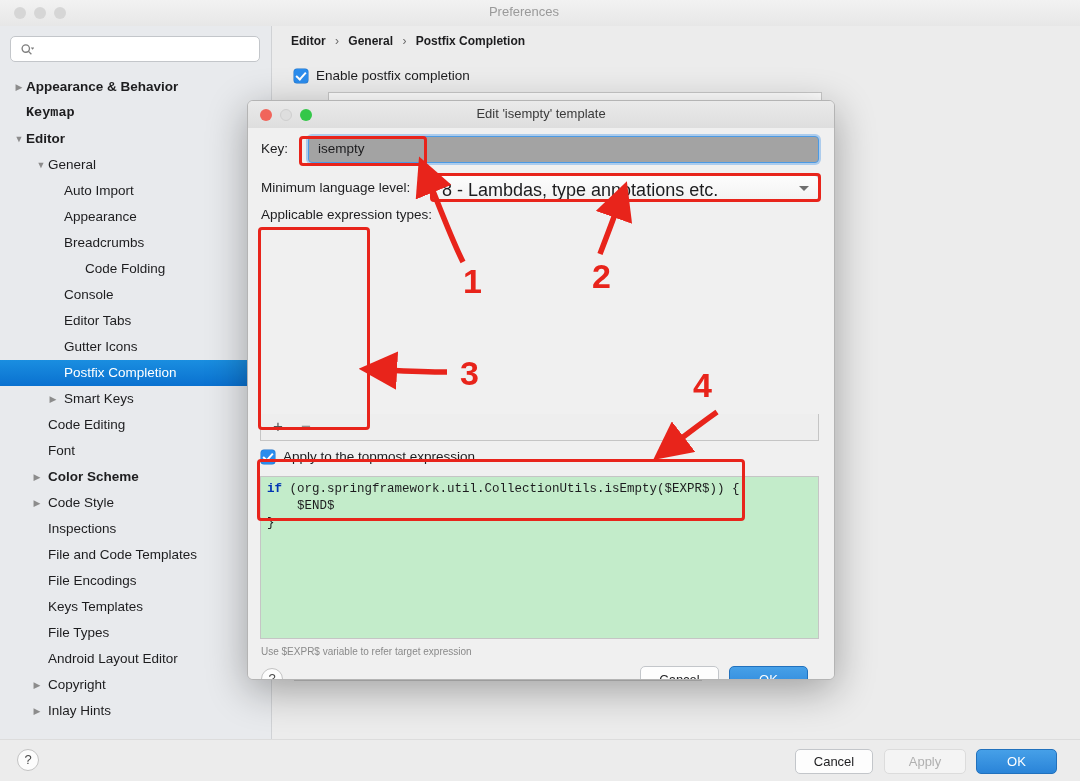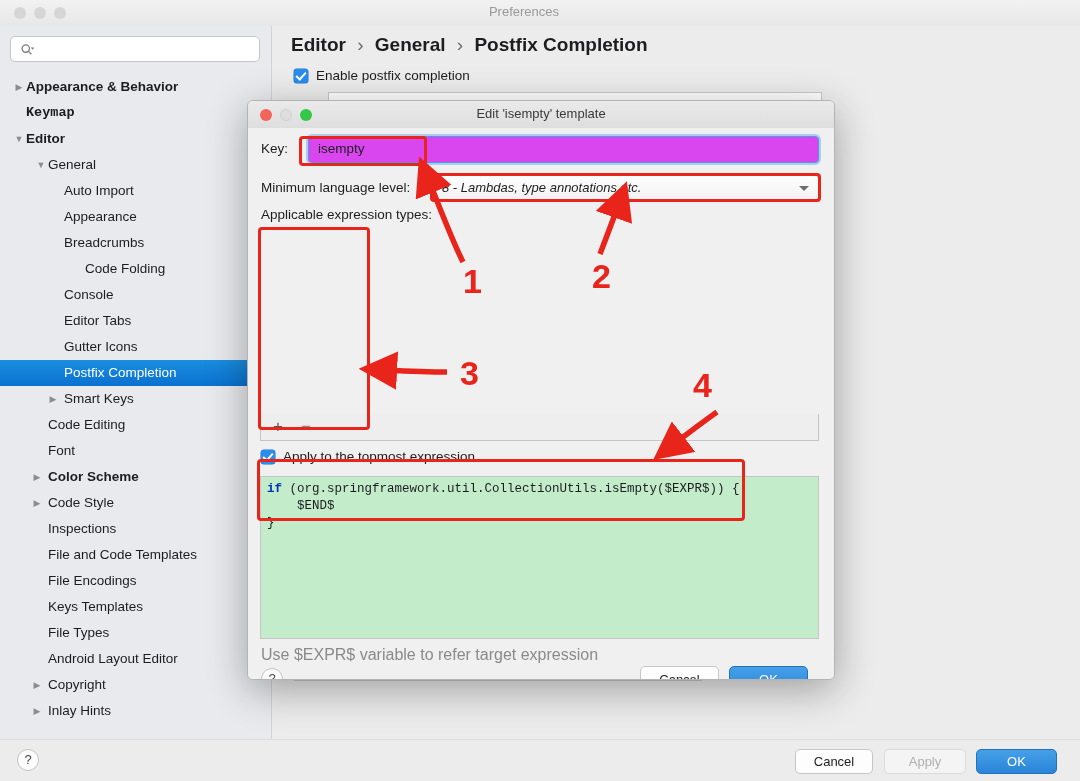--- a/index.html
+++ b/index.html
@@ -57,21 +57,21 @@
     background:linear-gradient(#1a8ee0,#0a71d0);
   }
   .tree-row.sel .lbl{color:#fff;}
   .tree-row.bold .lbl{font-weight:bold;}
 
   
   #prefs-content{
     position:absolute;left:272px;top:26px;right:0;bottom:40px;background:#ececec;
   }
   #breadcrumb{
-    position:absolute;left:19px;top:8px;font-size:19px;font-weight:bold;color:#1d1d1f;
+    position:absolute;left:19px;top:8px;font-size:12px;font-weight:bold;color:#1d1d1f;
   }
   #breadcrumb .sep{font-weight:normal;color:#6a6a6a;margin:0 6px;}
   #enable-row{position:absolute;left:22px;top:42px;display:flex;align-items:center;gap:8px;}
   .cbx{
     width:14px;height:14px;border-radius:3px;background:#2a8ced;
     position:relative;flex:none;box-shadow:0 0 0 .5px #1d72c9;
   }
   .cbx:after{
     content:"";position:absolute;left:4px;top:1px;width:4px;height:8px;
     border:solid #fff;border-width:0 2px 2px 0;transform:rotate(42deg);
@@ -151,31 +151,31 @@
   .dd.red{background:#f1655b;}
   .dd.gray{background:#dedede;border:.5px solid #cfcfcf;box-sizing:border-box;}
   .dd.green{background:#34c749;}
 
   #dlg-body{position:absolute;left:0;top:27px;right:0;bottom:0;background:#f0f0f0;}
 
   .field-label{position:absolute;font-size:13.5px;color:#1d1d1f;}
 
   #key-input{
     position:absolute;left:60px;top:8px;width:511px;height:27px;
-    background:#d946ef;border:1px solid #4b9ae4;border-radius:4px;box-sizing:border-box;
+    background:#a3a3a3;border:1px solid #4b9ae4;border-radius:4px;box-sizing:border-box;
     box-shadow:0 0 0 2px rgba(90,160,230,.45);
   }
   #key-value{position:absolute;left:9px;top:4px;font-size:13.5px;color:#1d1d1f;}
 
   #lang-select{
     position:absolute;left:184px;top:47px;width:387px;height:26px;
     background:linear-gradient(#fdfdfd,#f2f2f2);border:1px solid #c2c5c9;border-radius:4px;
     box-sizing:border-box;
   }
-  #lang-value{position:absolute;left:9px;top:4px;font-size:13px;color:#1d1d1f;font-style:italic;}
+  #lang-value{position:absolute;left:9px;top:4px;font-size:18px;color:#1d1d1f;}
   #lang-arrow{position:absolute;right:9px;top:10px;width:0;height:0;
     border-left:5px solid transparent;border-right:5px solid transparent;border-top:5px solid #6e6e6e;}
 
   #types-list{
     position:absolute;left:12px;top:100px;width:559px;height:186px;
     background:#fff;border:1px solid #c5c5c5;box-sizing:border-box;overflow:hidden;
   }
   .type-item{position:absolute;left:8px;top:5px;font-size:13px;color:#1d1d1f;}
   #types-toolbar{
     position:absolute;left:12px;top:286px;width:559px;height:27px;
@@ -191,21 +191,21 @@
     position:absolute;left:12px;top:348px;width:559px;height:163px;
     background:#c3ecca;border:1px solid #c5c5c5;box-sizing:border-box;overflow:hidden;
   }
   #code-text{
     position:absolute;left:6px;top:4px;margin:0;white-space:pre;
     font-family:"Liberation Mono","DejaVu Sans Mono",monospace;
     font-size:12.5px;line-height:17px;color:#1d1d1f;
   }
   #code-text .kw{color:#0033b3;font-weight:bold;}
 
-  #hint-text{position:absolute;left:13px;top:518px;font-size:16px;color:#8a8a8a;}
+  #hint-text{position:absolute;left:13px;top:518px;font-size:10px;color:#8a8a8a;}
 
   #dlg-help{position:absolute;left:13px;top:540px;}
   #dlg-cancel{position:absolute;left:392px;top:538px;width:79px;height:28px;line-height:26px;}
   #dlg-ok{position:absolute;left:481px;top:538px;width:79px;height:28px;line-height:26px;}
 
   
   #annot{position:absolute;inset:0;pointer-events:none;}
   .anum{
     position:absolute;color:#e8241b;font-size:34px;font-weight:bold;
     font-family:"Liberation Sans",sans-serif;

